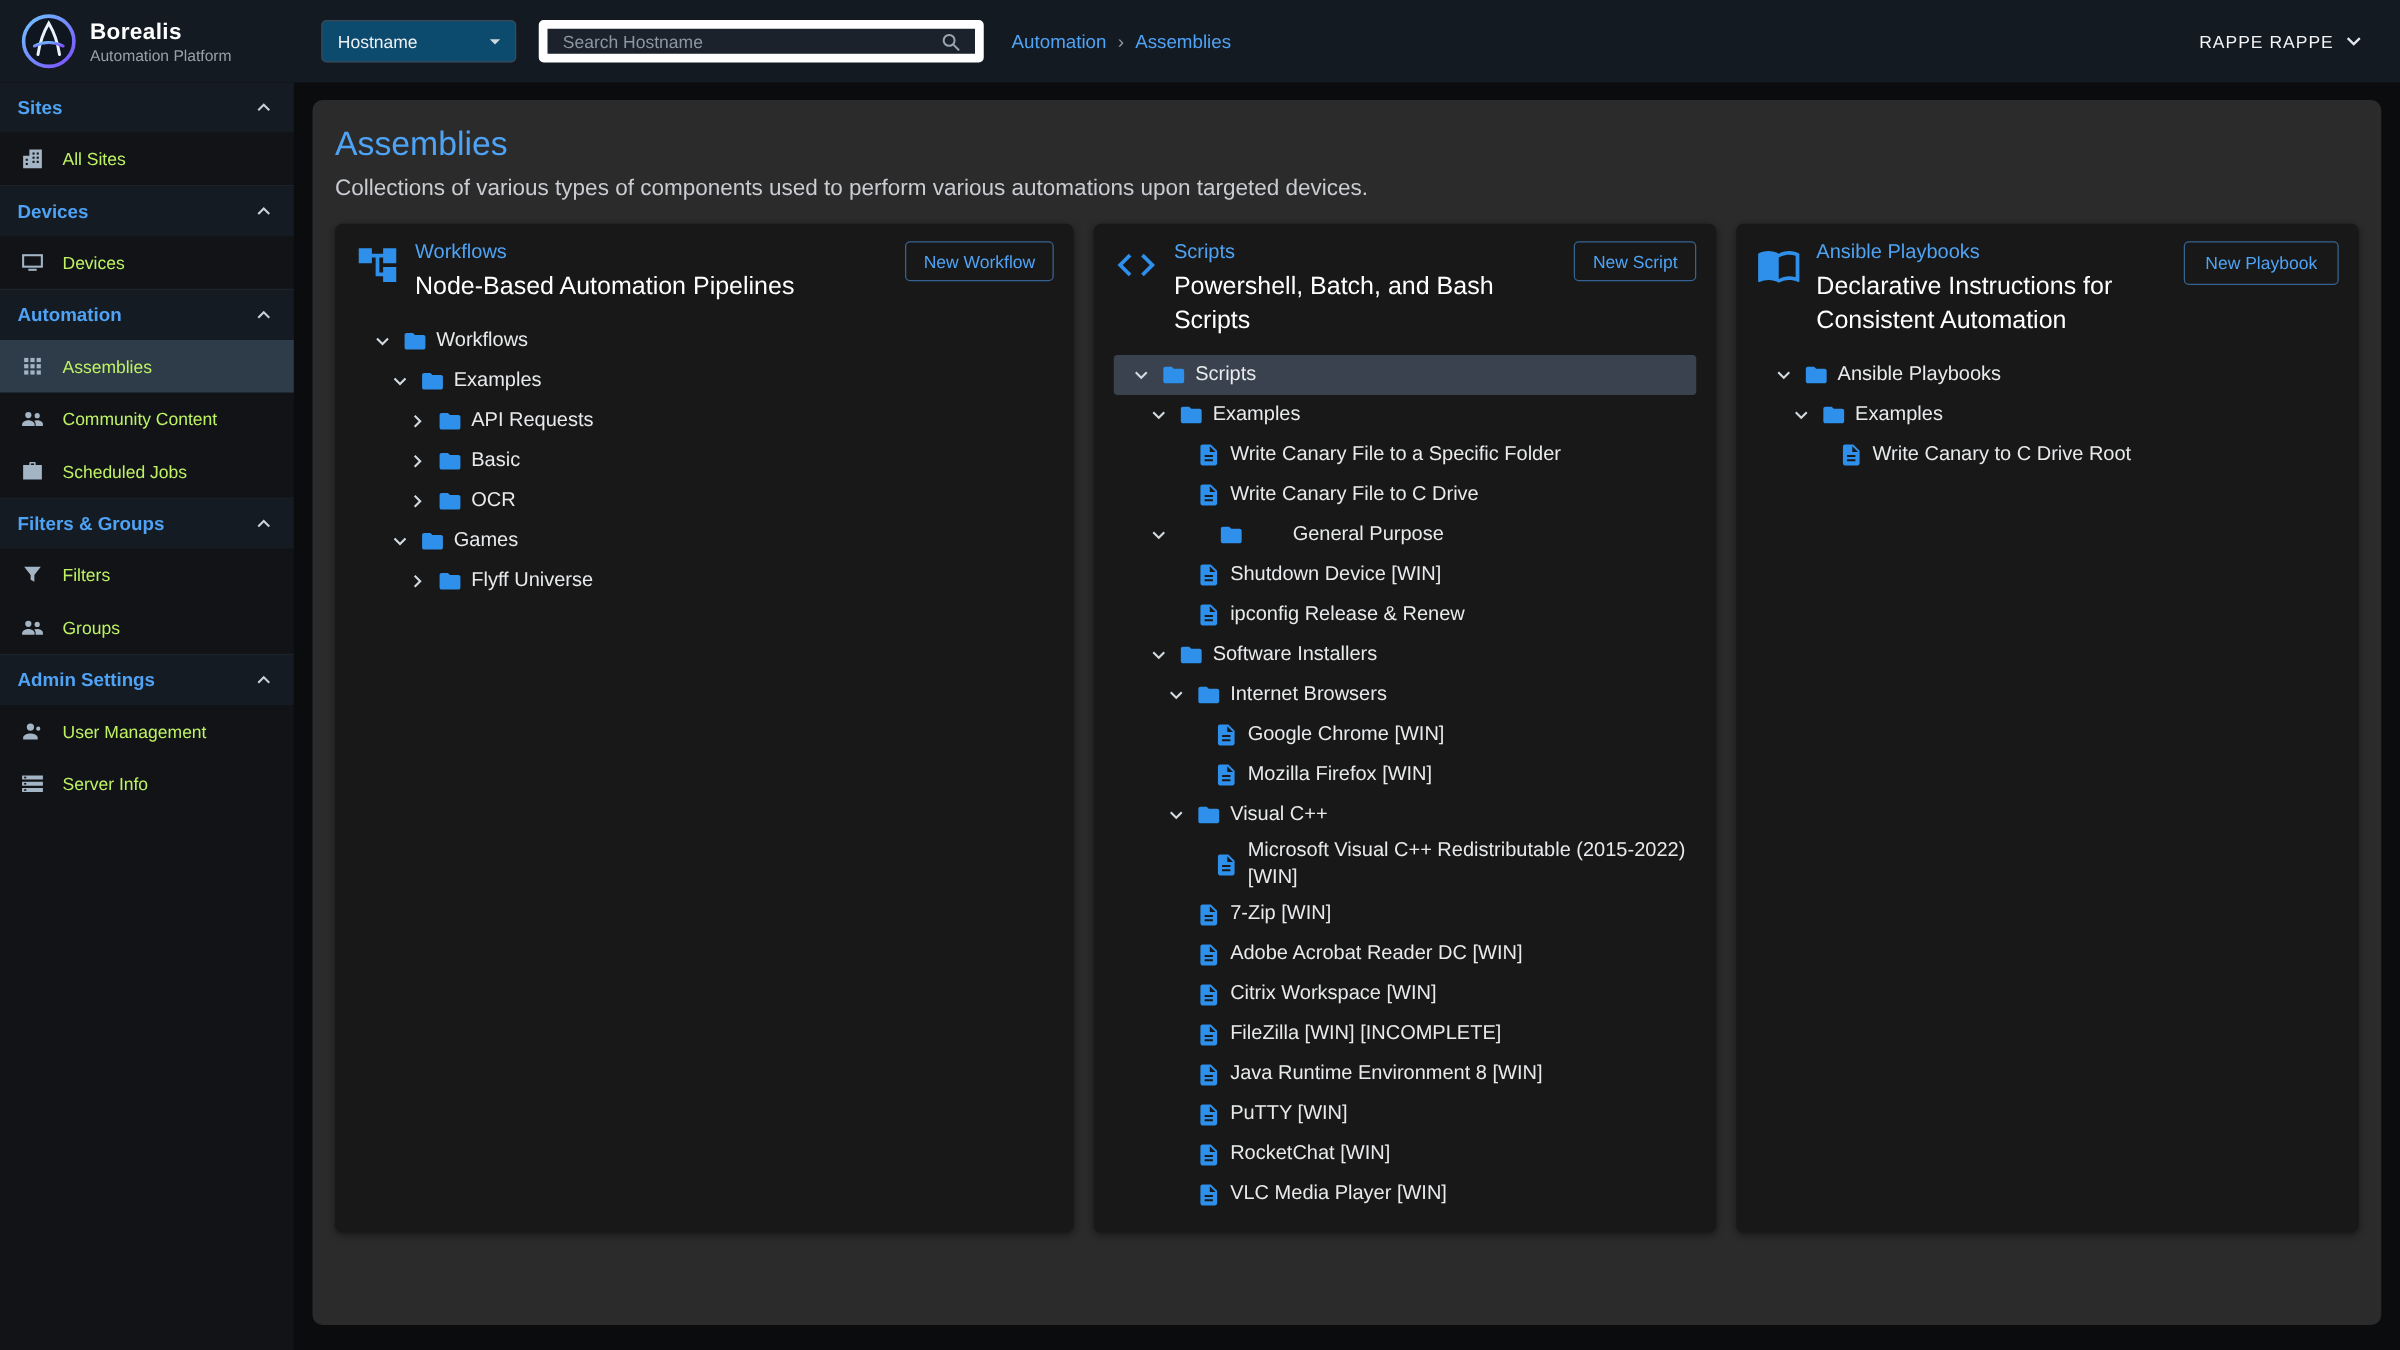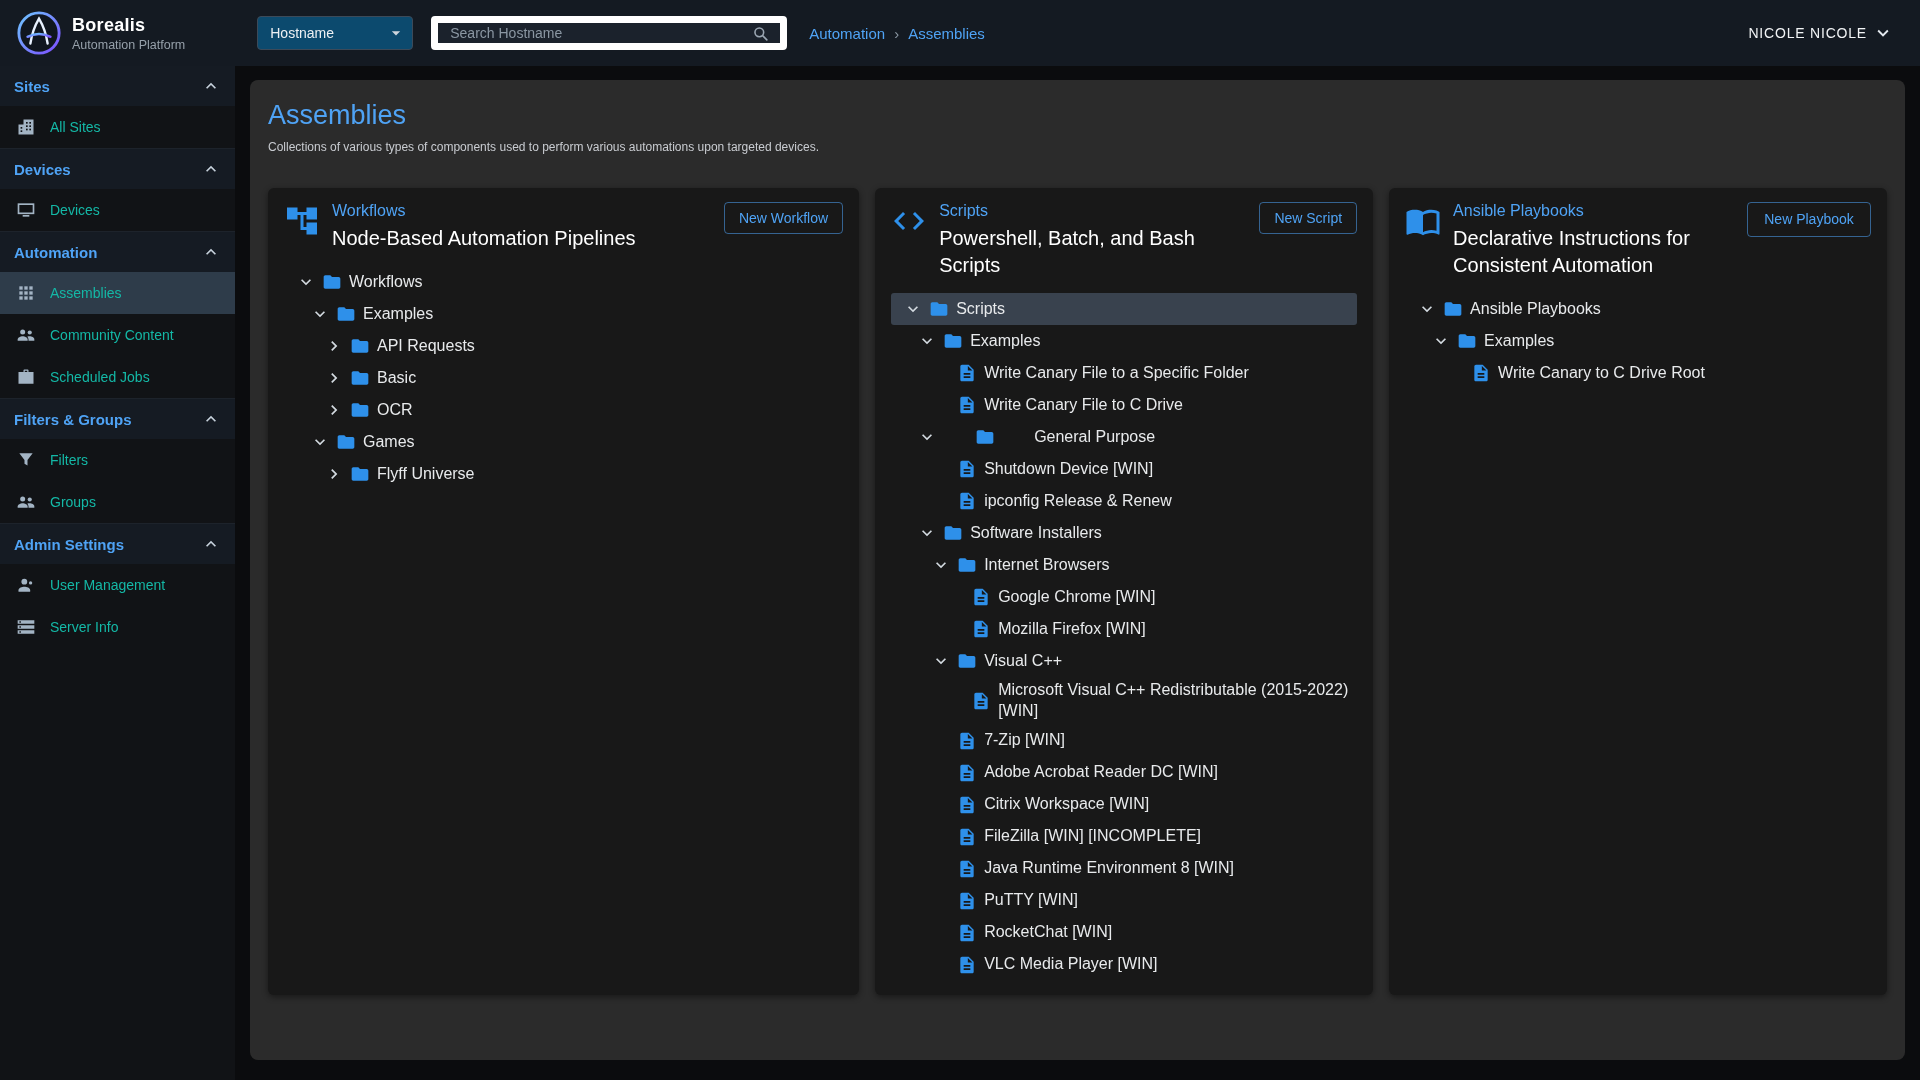--- a/index.html
+++ b/index.html
@@ -33,28 +33,28 @@
   .usermenu .uicon { width:22px; height:22px; color:#e3e8ee; }
 
   
   .layout { display:flex; height:1014px; }
   .sidebar { width:235px; background:#111316; flex:none; }
   .side-section { border-top:1px solid #1d232b; }
   .side-section:first-child { border-top:none; }
   .side-header { height:40px; display:flex; align-items:center; padding:0 14px; background:#151b23; cursor:pointer; }
   .side-header-label { color:#4fa3f5; font-size:15px; font-weight:600; }
   .side-header .chev { margin-left:auto; width:20px; height:20px; color:#c7d2dc; }
-  .side-item { height:42px; display:flex; align-items:center; padding:0 16px; gap:14px; font-size:14px; color:#14b8a6; cursor:pointer; }
+  .side-item { height:42px; display:flex; align-items:center; padding:0 16px; gap:14px; font-size:14px; color:#bef264; cursor:pointer; }
   .side-item.selected { background:#2e3c4a; }
   .side-icon { width:20px; height:20px; color:#a3b4c4; flex:none; }
 
   .main { flex:1; padding:14px 15px 0 15px; }
   .panel { background:#2b2b2b; border-radius:8px; height:980px; padding:20px 18px; }
   .page-title { color:#4fa3f5; font-size:27px; font-weight:400; }
-  .page-desc { color:#c9ccd1; font-size:12px; margin:9px 0 34px 0; }
+  .page-desc { color:#c9ccd1; font-size:18px; margin:9px 0 18px 0; }
 
   
   .cards { display:flex; gap:16px; align-items:stretch; }
   .card { background:#181818; border-radius:6px; padding:14px 16px; box-shadow:0 2px 6px rgba(0,0,0,.45);
     display:flex; flex-direction:column; }
   .card-workflows { flex:1.2; }
   .card-scripts, .card-ansible-playbooks { flex:1; }
   .card-head { display:flex; align-items:flex-start; gap:12px; }
   .card-icon { width:36px; height:36px; color:#2e90ea; flex:none; margin-top:1px; }
   .card-titles { flex:1; min-width:0; }
@@ -113,21 +113,21 @@
       </span>
   </div>
 
   <nav class="breadcrumb" id="breadcrumb">
       <span class="bc-link">Automation</span>
       <span class="bc-sep">›</span>
       <span class="bc-link">Assemblies</span>
     </nav>
 
   <div class="usermenu">
-    <span class="username">NICOLE NICOLE</span>
+    <span class="username">RAPPE RAPPE</span>
     <span class="uicon">
         <svg viewBox="0 0 24 24">
           <path fill="currentColor" d="M16.59 8.59 12 13.17 7.41 8.59 6 10l6 6 6-6z"></path>
         </svg>
       </span>
   </div>
 </header>
 
 <div class="layout">
   <aside class="sidebar">

